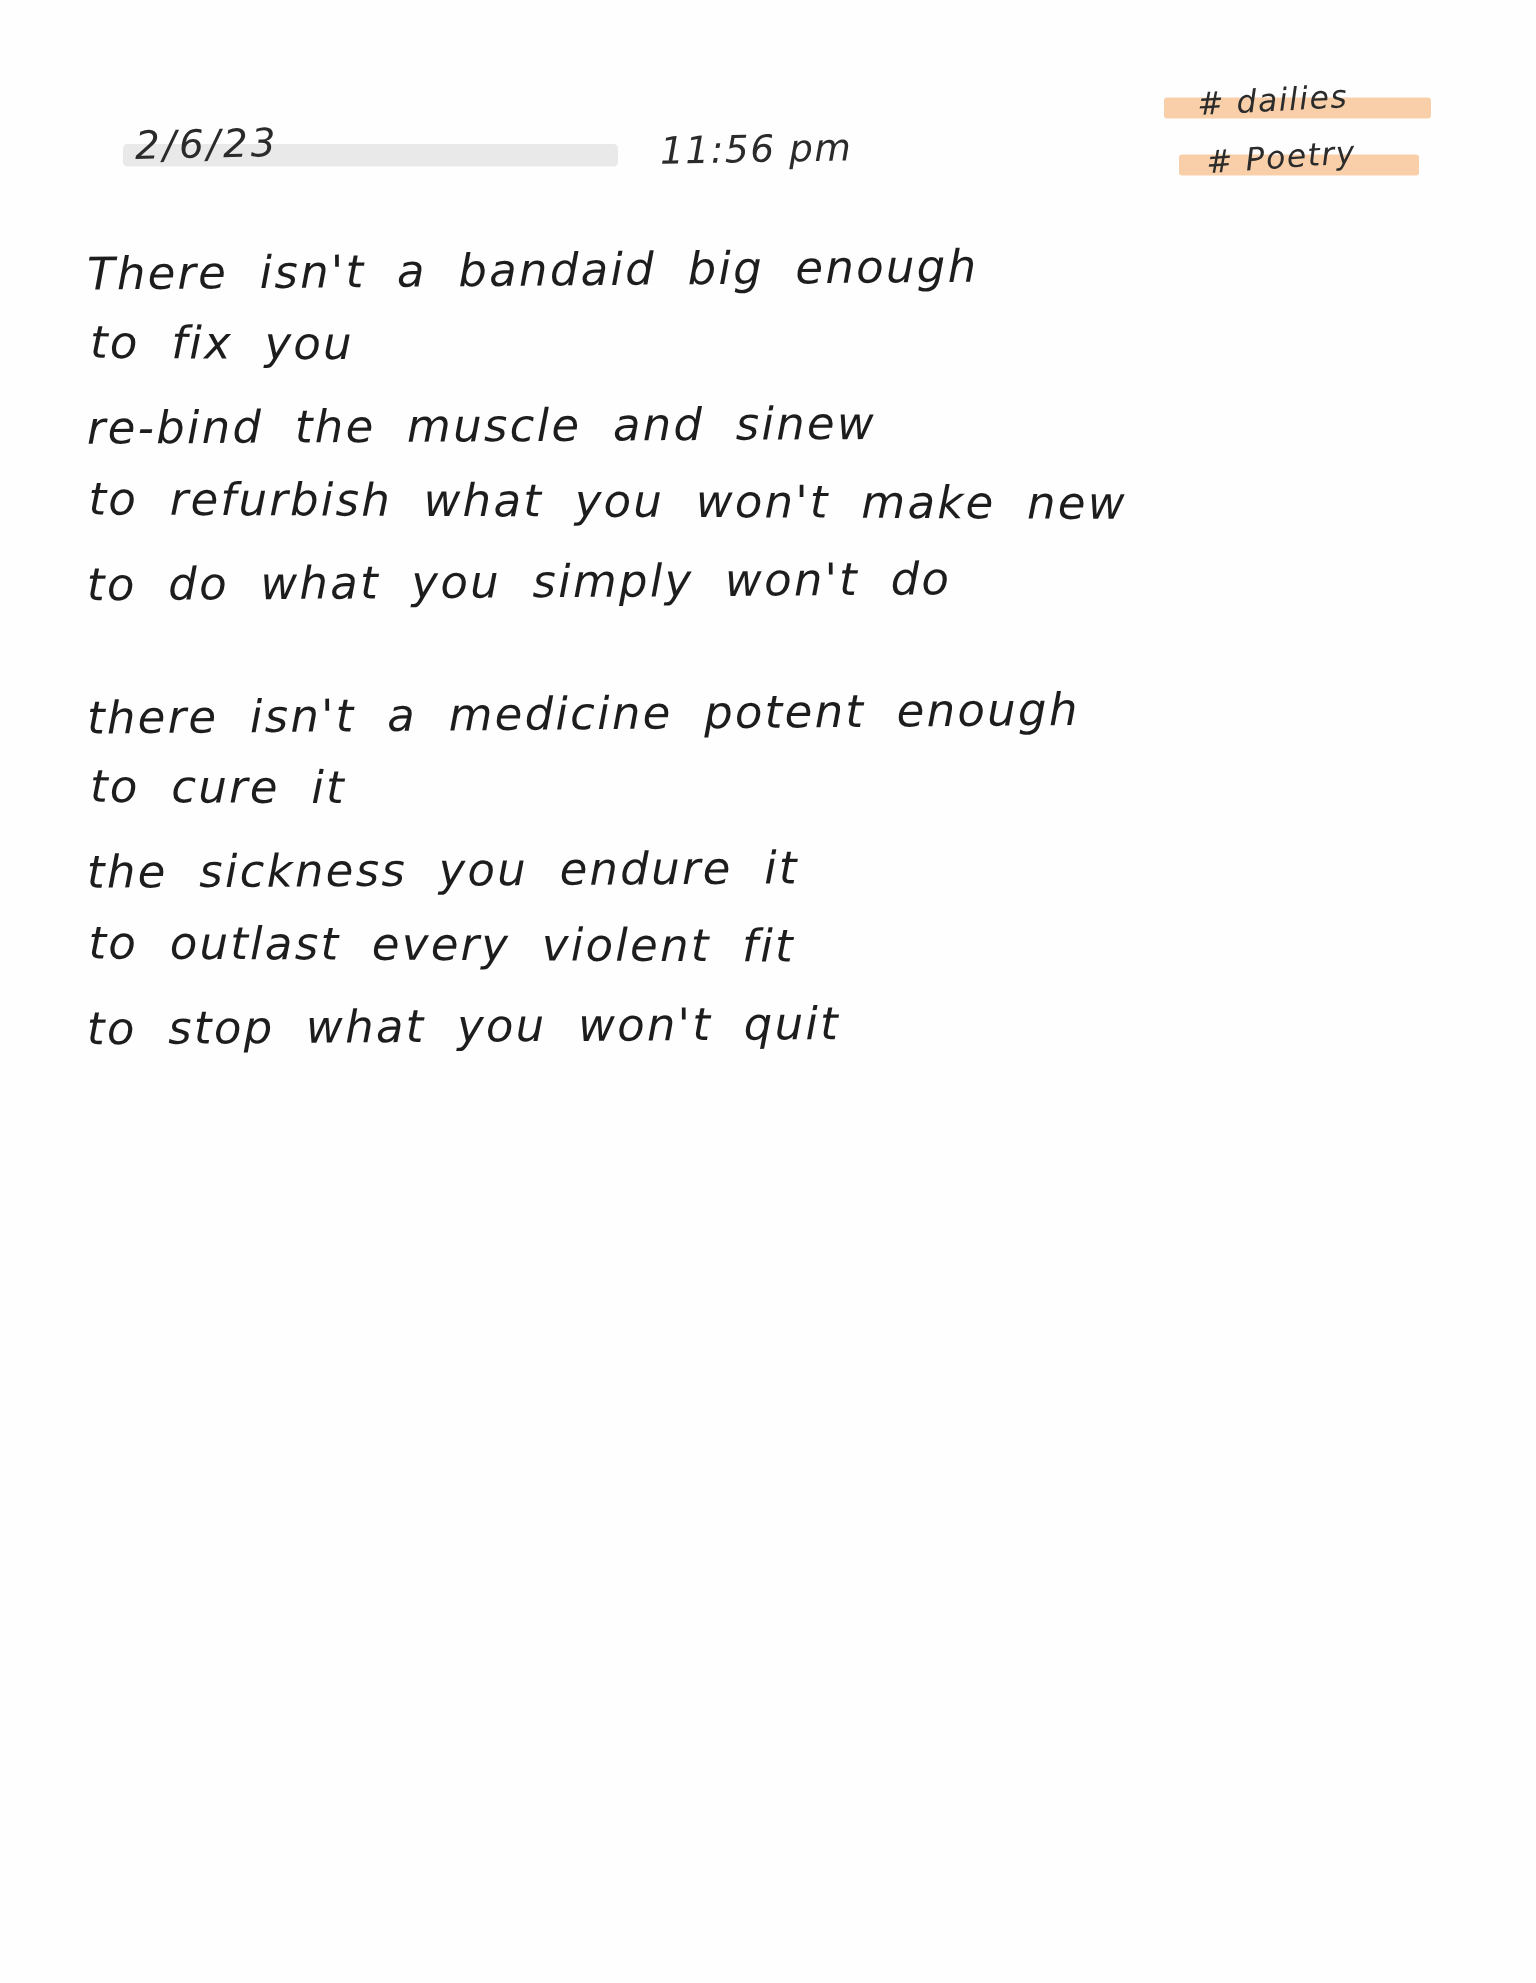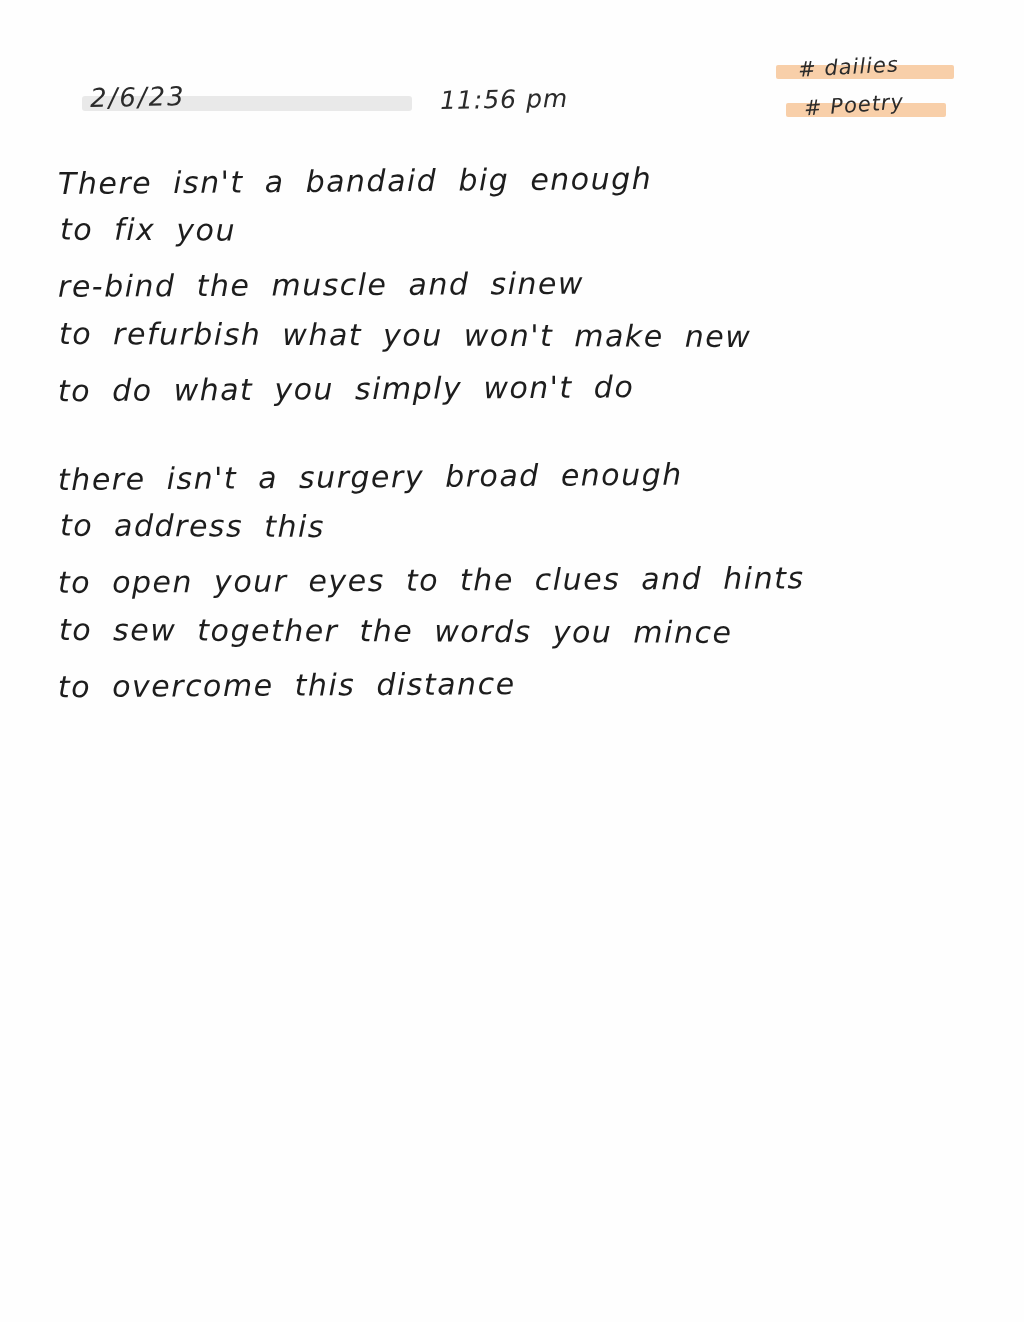--- a/index.html
+++ b/index.html
@@ -156,24 +156,24 @@
   <div class="poem">
 
     <div class="stanza">
       <div class="line">There isn't a  bandaid  big enough</div>
       <div class="line">to fix you</div>
       <div class="line">re-bind  the  muscle and  sinew</div>
       <div class="line">to refurbish what you  won't  make  new</div>
       <div class="line">to do what  you simply  won't  do</div>
     </div>
 
+    <div class="stanza">
+      <div class="line">there isn't  a   medicine potent enough</div>
+      <div class="line">to cure it</div>
+      <div class="line">the sickness  you  endure  it</div>
+      <div class="line">to outlast every  violent fit</div>
+      <div class="line">to stop  what  you  won't quit</div>
+    </div>
 
-    <div class="stanza">
-      <div class="line">there isn't  a  surgery broad enough</div>
-      <div class="line">to address this</div>
-      <div class="line">to open your eyes  to  the  clues and hints</div>
-      <div class="line">to sew together the  words  you  mince</div>
-      <div class="line">to overcome  this  distance</div>
-    </div>
 
 
   </div>
 </div>
 
 </body></html>

